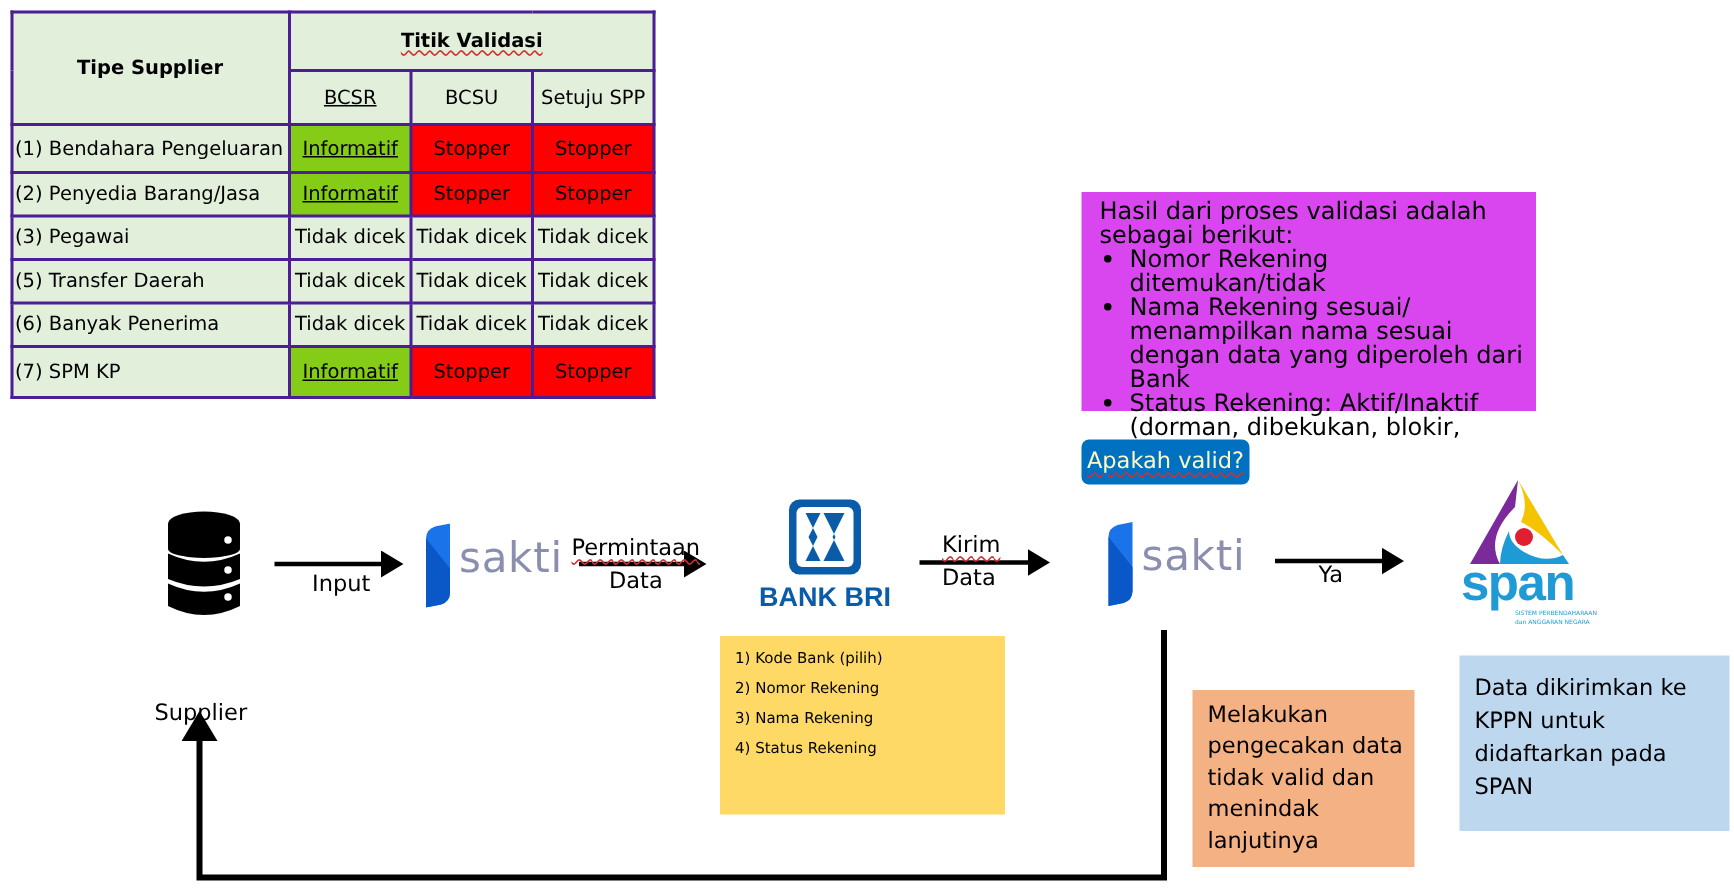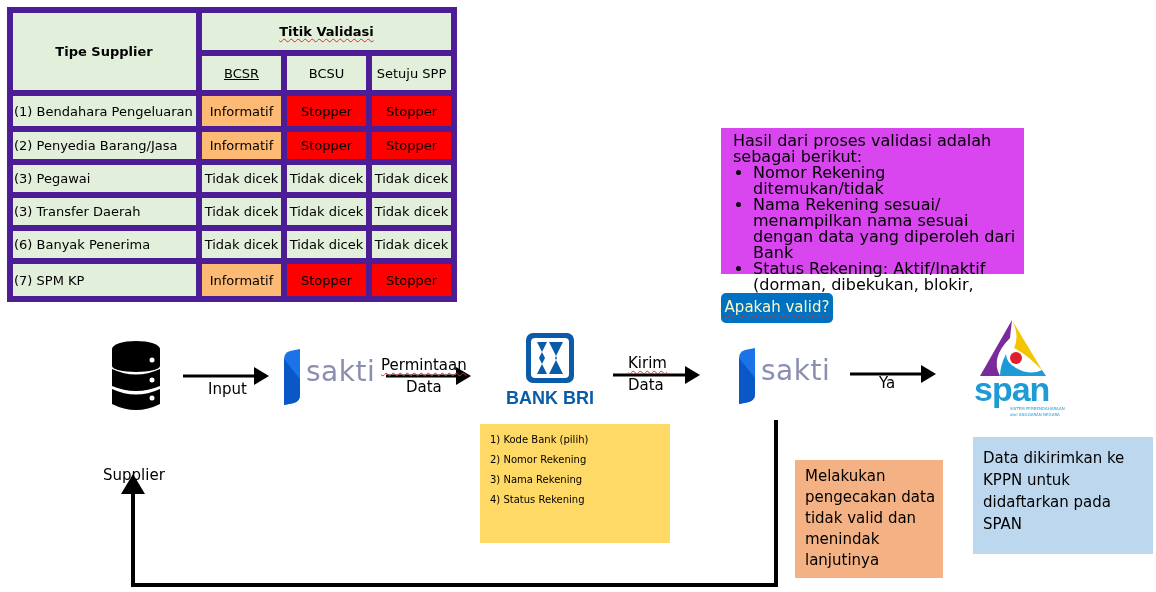--- a/index.html
+++ b/index.html
@@ -1,25 +1,25 @@
 <!DOCTYPE html>
 <html><head>
 <meta charset="utf-8">
 <style>
   html,body{margin:0;padding:0;background:#ffffff;}
   body{width:1156px;height:592px;position:relative;overflow:hidden;font-family:"DejaVu Sans","Liberation Sans",sans-serif;color:#000;}
   .abs{position:absolute;}
   .sq{text-decoration:underline wavy #d03030;text-decoration-thickness:1px;text-underline-offset:2px;}
   
   table.val{position:absolute;left:7px;top:7px;border-collapse:collapse;font-size:13px;background:#e2efda;}
-  table.val td{border:6px solid #4c1d95;padding:0 2px;height:27px;text-align:center;white-space:nowrap;}
+  table.val td{border:2px solid #4c1d95;padding:0 2px;height:27px;text-align:center;white-space:nowrap;}
   table.val td.name{text-align:left;padding-left:1px;width:180px;}
   table.val td.hdr{font-weight:bold;}
   table.val td.c{width:75px;}
-  table.val td.inf{background:#fdba74;}
+  table.val td.inf{background:#84cc16;text-decoration:underline;}
   table.val td.stop{background:#ff0000;}
   .lbl{font-size:15px;margin-top:32px;}
   .box{position:absolute;font-size:15px;line-height:20px;}
 </style>
 </head>
 <body>
 
 <table class="val">
   <tbody>
       <tr>
@@ -43,21 +43,21 @@
     <td class="stop">Stopper</td>
     <td class="stop">Stopper</td>
   </tr>
   <tr>
     <td class="name">(3) Pegawai</td>
     <td>Tidak dicek</td>
     <td>Tidak dicek</td>
     <td>Tidak dicek</td>
   </tr>
   <tr>
-    <td class="name">(3) Transfer Daerah</td>
+    <td class="name">(5) Transfer Daerah</td>
     <td>Tidak dicek</td>
     <td>Tidak dicek</td>
     <td>Tidak dicek</td>
   </tr>
   <tr>
     <td class="name">(6) Banyak Penerima</td>
     <td>Tidak dicek</td>
     <td>Tidak dicek</td>
     <td>Tidak dicek</td>
   </tr>

